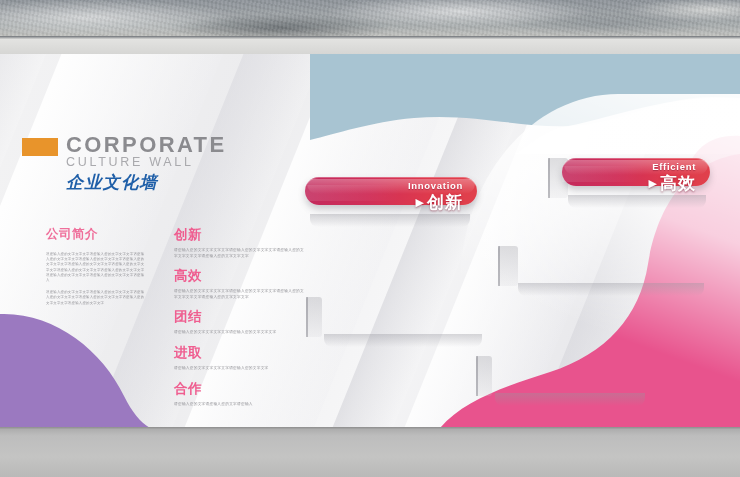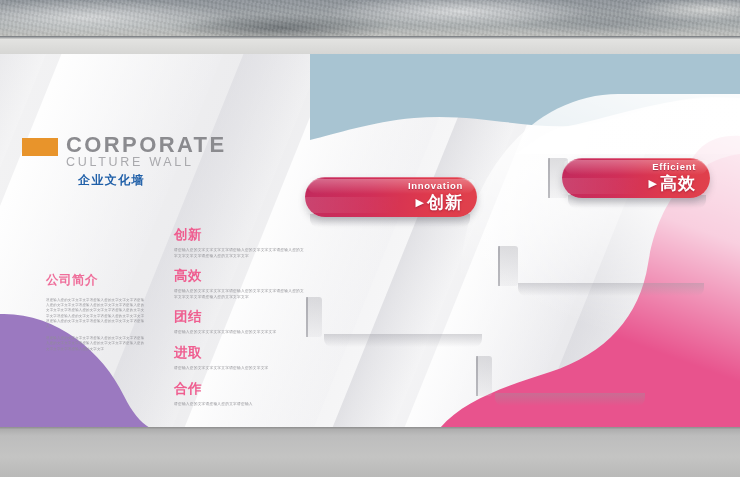--- a/index.html
+++ b/index.html
@@ -61,39 +61,39 @@
   
   .swoosh{position:absolute;right:-10px;top:40px;width:290px;height:300px;
     background:linear-gradient(200deg,rgba(255,255,255,.96) 0%,rgba(255,255,255,.72) 38%,rgba(255,255,255,0) 72%);
     border-radius:60% 0 0 48%/70% 0 0 40%;pointer-events:none;}
 
   
   .logo{position:absolute;left:22px;top:80px;width:260px;}
   .logoBar{position:absolute;left:0;top:4px;width:36px;height:18px;background:#e8942b;}
   .logoCorp{margin-left:44px;font-size:22px;letter-spacing:2.4px;color:#8b8b8f;line-height:1;font-weight:bold;}
   .logoCult{margin-left:44px;font-size:12.5px;letter-spacing:2.7px;color:#a9a9ad;line-height:1;}
-  .logoCn{margin-left:56px;margin-top:5px;font-size:12px;font-weight:bold;color:#1f5fa8;letter-spacing:1.4px;line-height:1;}
-
-  
-  .colLeft{position:absolute;left:46px;top:172px;width:100px;margin-top:46px;}
+  .logoCn{margin-left:44px;margin-top:5px;font-size:17px;font-weight:bold;color:#1f5fa8;letter-spacing:1.4px;line-height:1;font-style:italic;}
+
+  
+  .colLeft{position:absolute;left:46px;top:172px;width:100px;}
   .h-pink{color:#ef6f9b;font-weight:bold;letter-spacing:.5px;}
   .colLeft .h-pink{font-size:12.5px;}
   .microtext{margin-top:9px;font-size:3.4px;line-height:5.2px;color:#8e8e93;
     word-break:break-all;letter-spacing:.25px;}
   .microtext.gap{margin-top:7px;}
 
   
   .colMid{position:absolute;left:174px;top:172px;width:132px;}
   .midItem{margin-bottom:8px;}
   .midHead{font-size:13.5px;font-weight:bold;color:#ef5e90;letter-spacing:.6px;}
   .midBody{margin-top:4px;font-size:3.7px;line-height:5.6px;color:#8d8d92;
     word-break:break-all;letter-spacing:.25px;}
 
   
-  .banner{position:absolute;height:40px;color:#fff;}
+  .banner{position:absolute;height:28px;color:#fff;}
   .banner .plate{position:absolute;inset:0;border-radius:20px 20px 20px 20px;
     background:linear-gradient(100deg,#c22a5d 0%,#d02f58 38%,#df3a4c 72%,#e0414c 100%);
     box-shadow:0 4px 7px rgba(90,90,100,.30), inset 0 1px 0 rgba(255,255,255,.28);}
   .banner .gloss{position:absolute;left:2px;right:2px;top:2px;height:15px;border-radius:18px 18px 40px 40px;
     background:linear-gradient(180deg,rgba(255,255,255,.30),rgba(255,255,255,0));}
   .banner .sheen{position:absolute;left:0;right:0;bottom:4px;height:16px;
     background:linear-gradient(100deg,rgba(255,255,255,.12),rgba(255,255,255,0) 55%);}
   .banner .txt{position:absolute;right:14px;top:4px;text-align:right;line-height:1;}
   .banner .en{font-size:9.5px;font-weight:bold;letter-spacing:.7px;
     text-shadow:0 1px 1px rgba(120,10,40,.45);}

